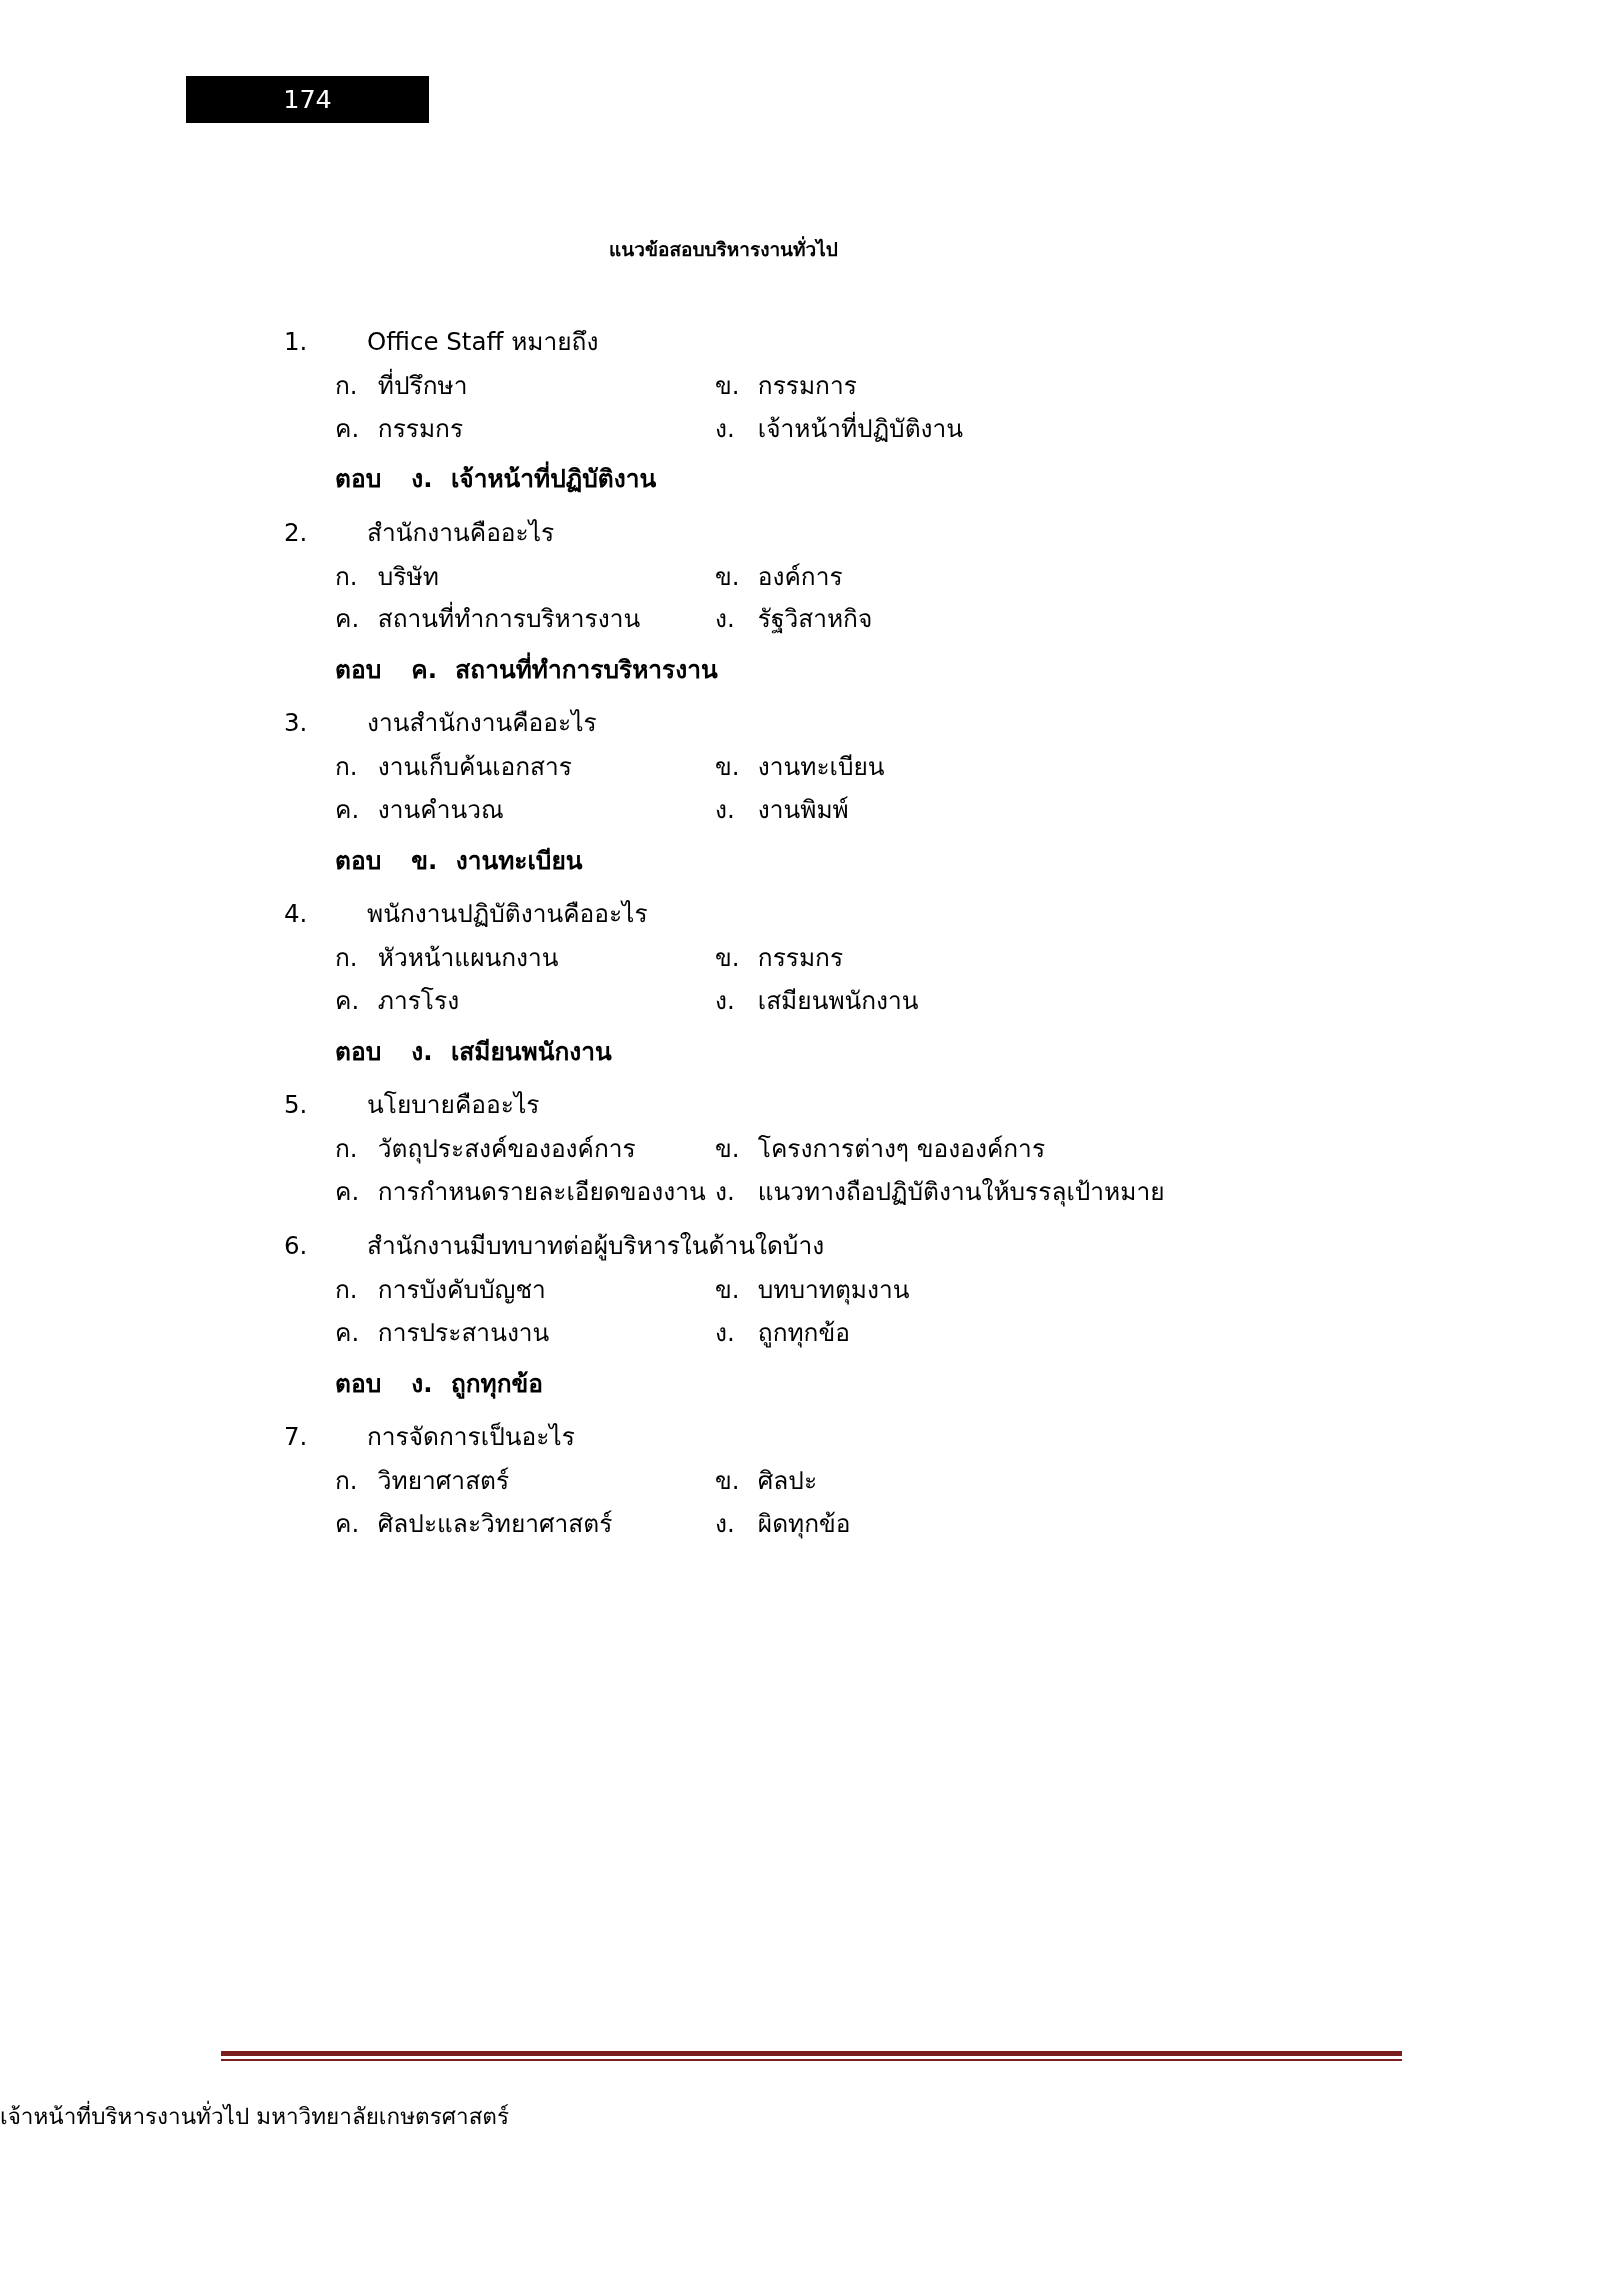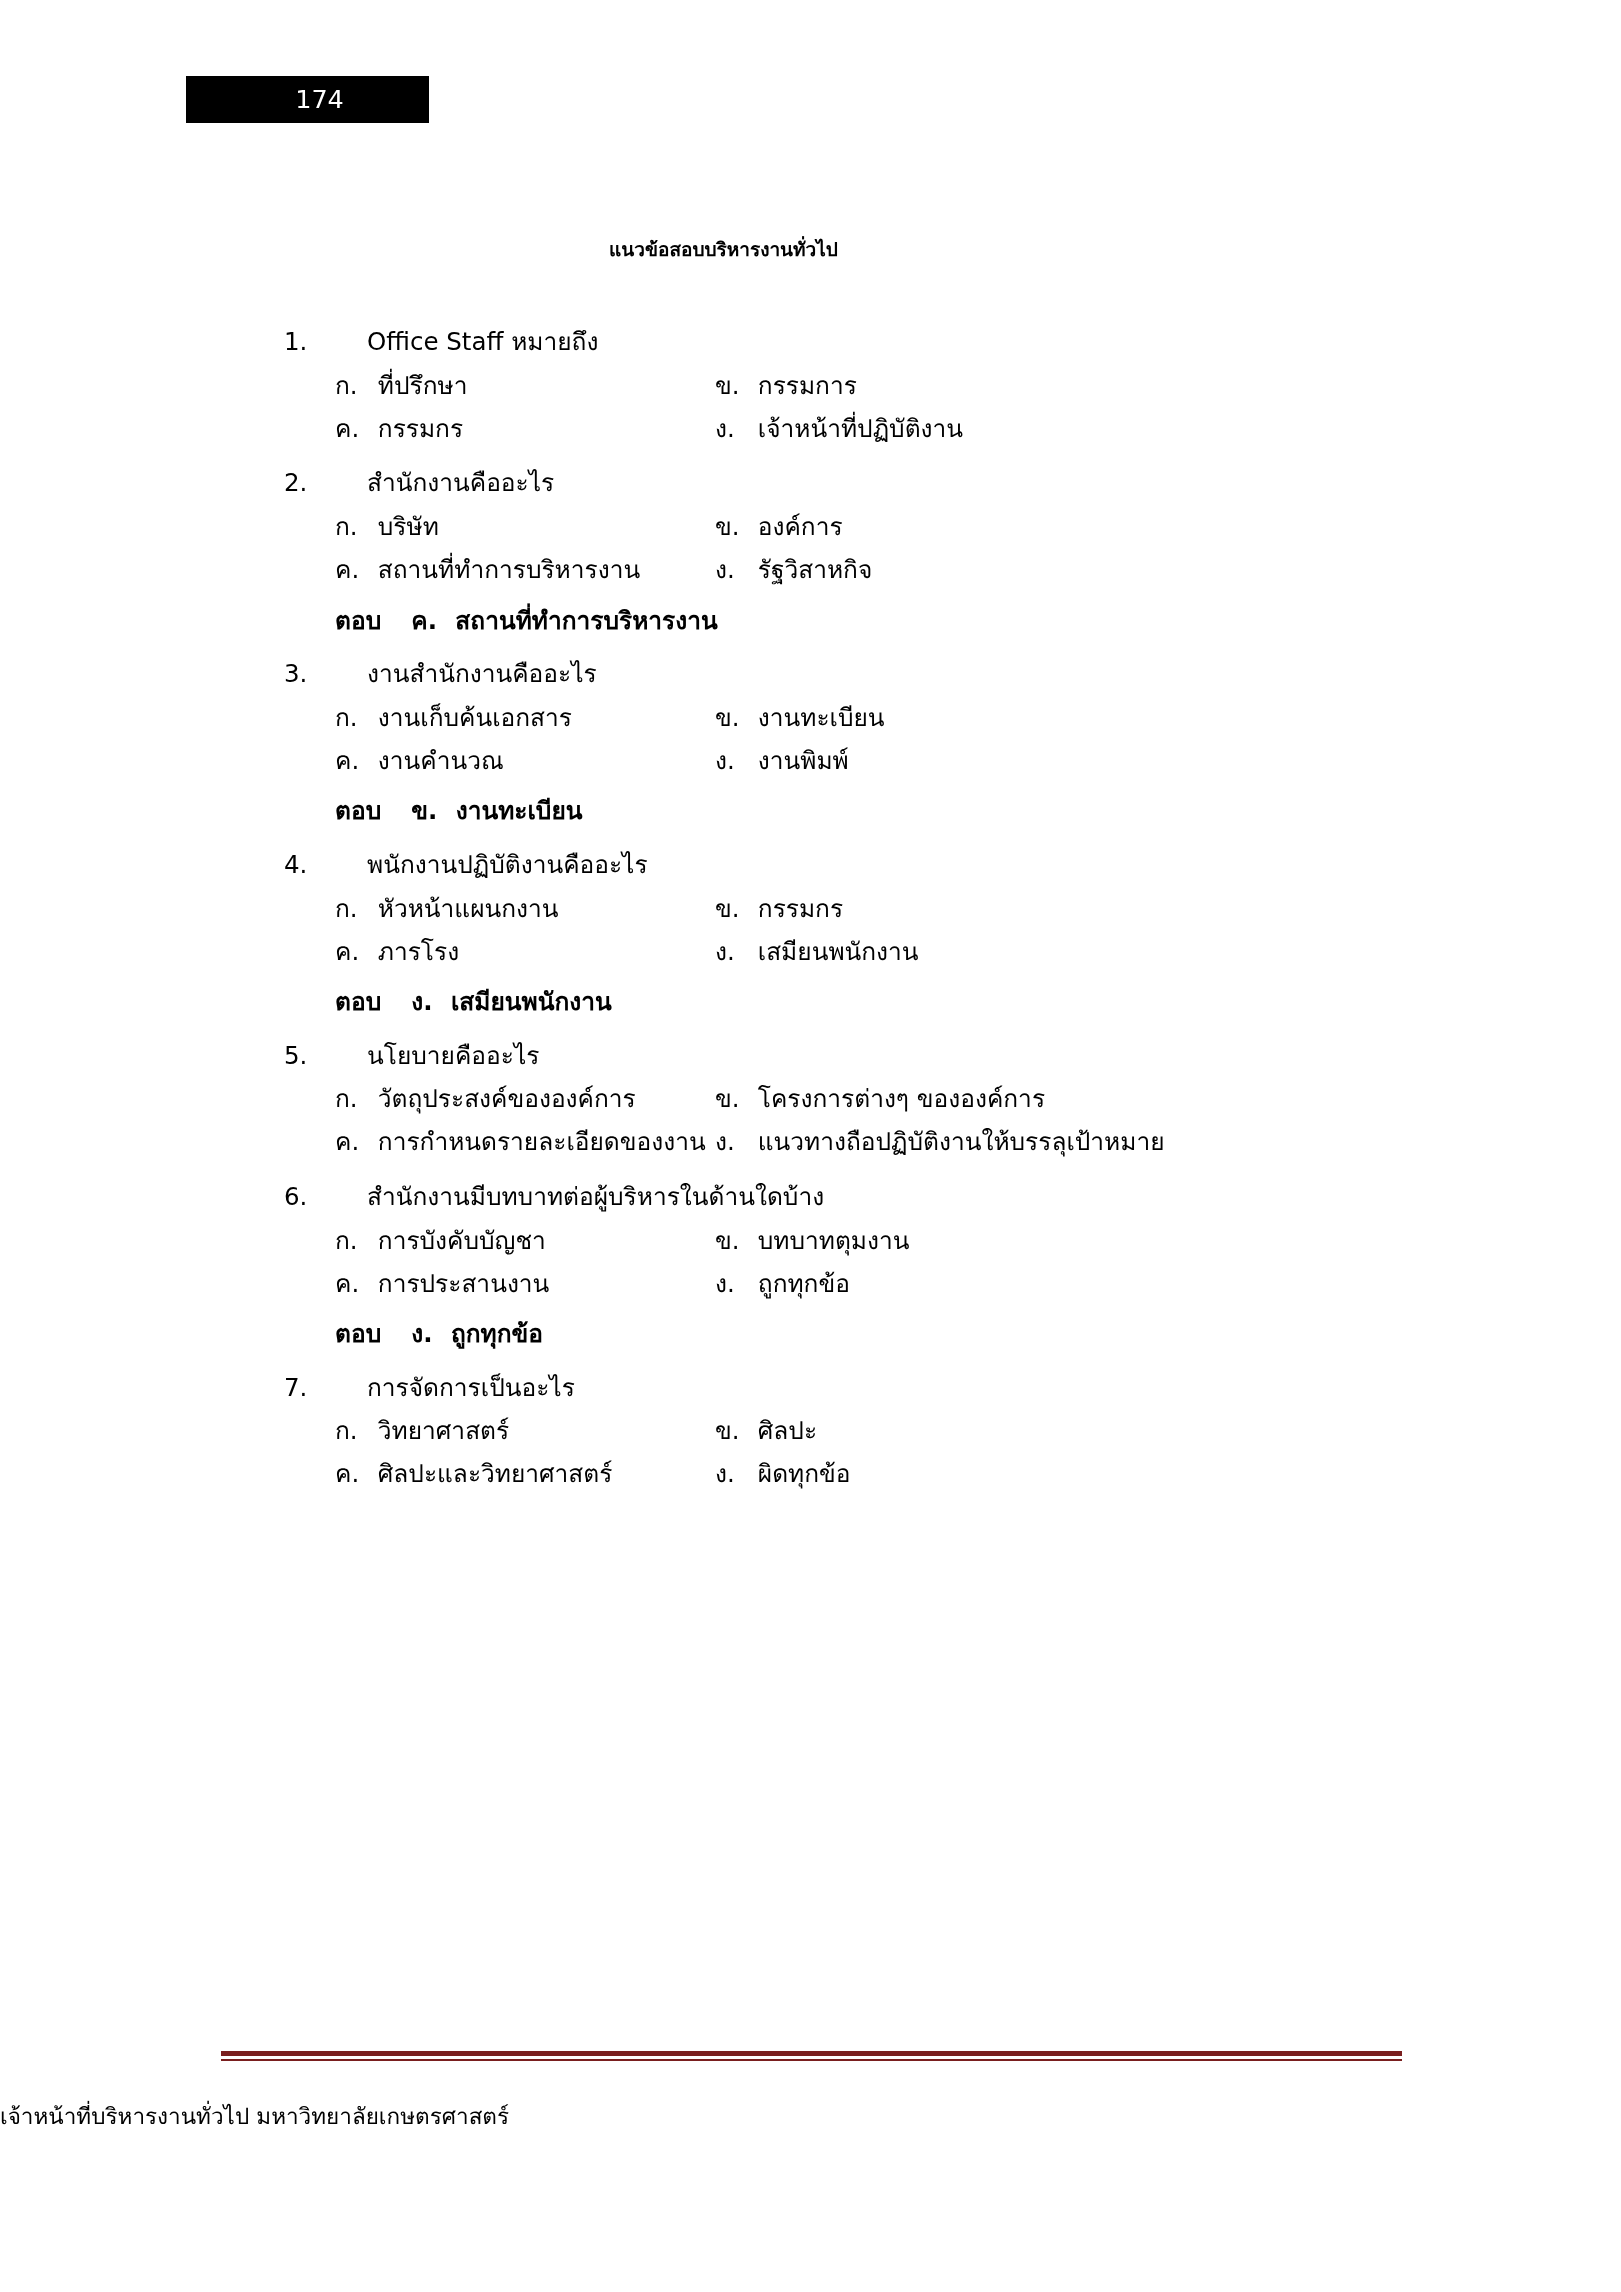--- a/index.html
+++ b/index.html
@@ -26,21 +26,21 @@
   .page-num-bar {
     position: absolute;
     left: 186px;
     top: 76px;
     width: 243px;
     height: 47px;
     background: #000000;
   }
   .page-num-text {
     position: absolute;
-    left: 198px;
+    left: 186px;
     top: 76px;
     width: 243px;
     height: 47px;
     line-height: 47px;
     text-align: center;
     color: #ffffff;
     font-size: 25.5px;
     font-family: "DejaVu Sans", sans-serif;
   }
 
@@ -188,20 +188,25 @@
           <span class="choice choice-c">
             <span class="ch-label">ค.</span>
             <span class="ch-text">กรรมกร</span>
           </span>
           <span class="choice choice-d">
             <span class="ch-label">ง.</span>
             <span class="ch-text">เจ้าหน้าที่ปฏิบัติงาน</span>
           </span>
         </div>
       </div>
+      <div class="answer">
+        <span>ตอบ</span>
+        <span class="ans-key">ง.</span>
+        <span>เจ้าหน้าที่ปฏิบัติงาน</span>
+      </div>
     </div>
 
     <div class="q-block">
       <div class="q-line">
         <span class="q-num">2.</span>
         <span class="q-text">สำนักงานคืออะไร</span>
       </div>
       <div class="choices">
         <div class="choice-row">
           <span class="choice choice-a">

